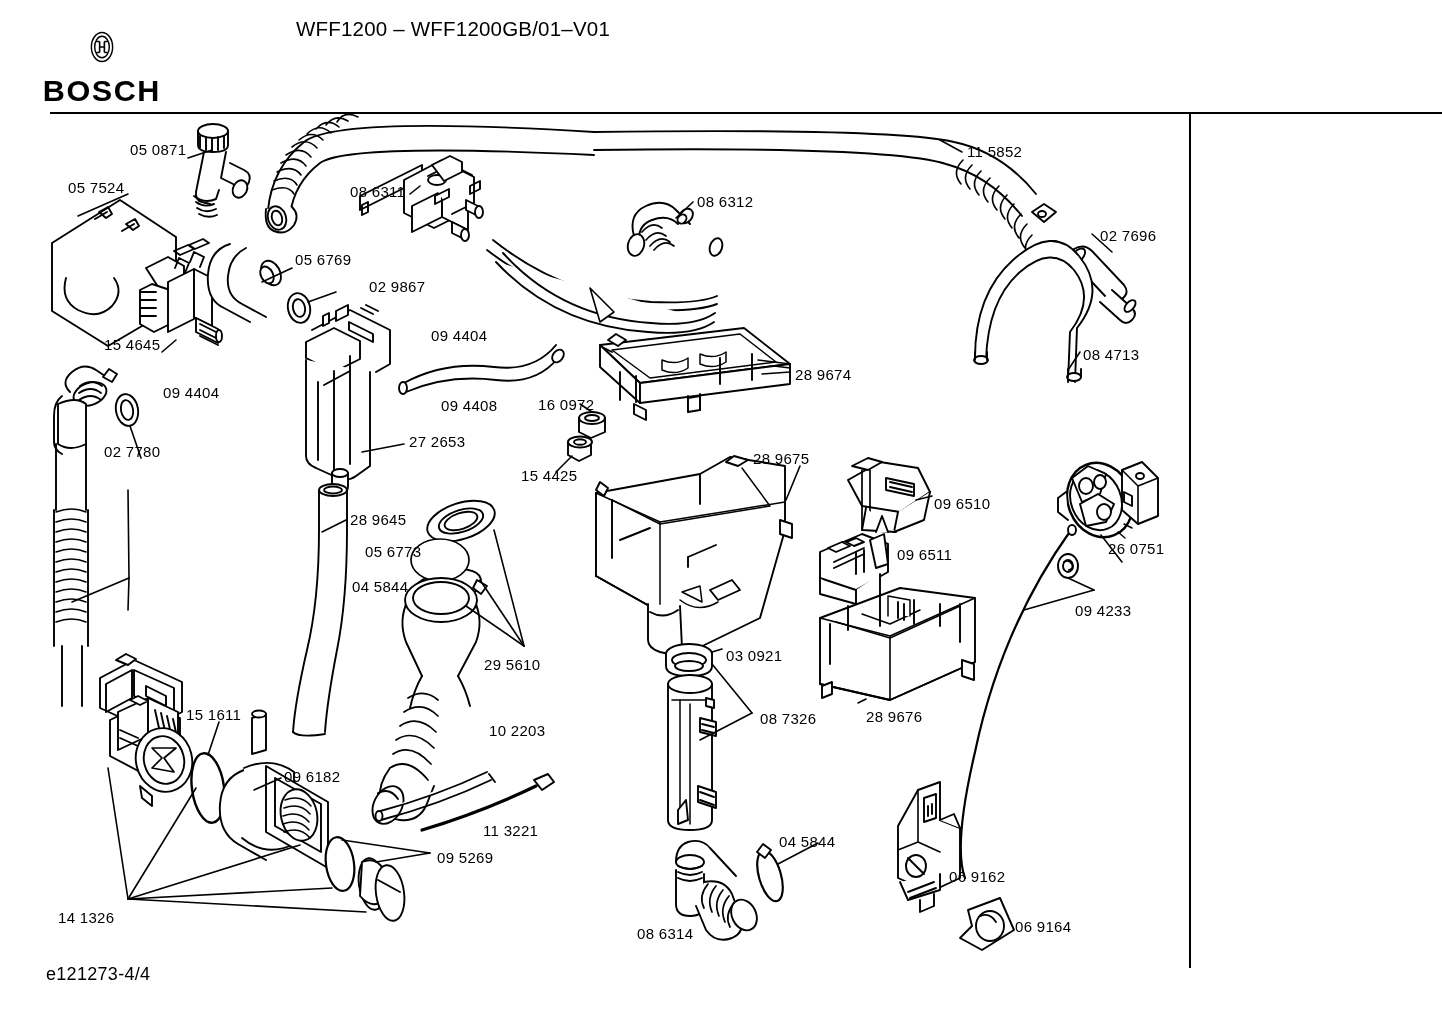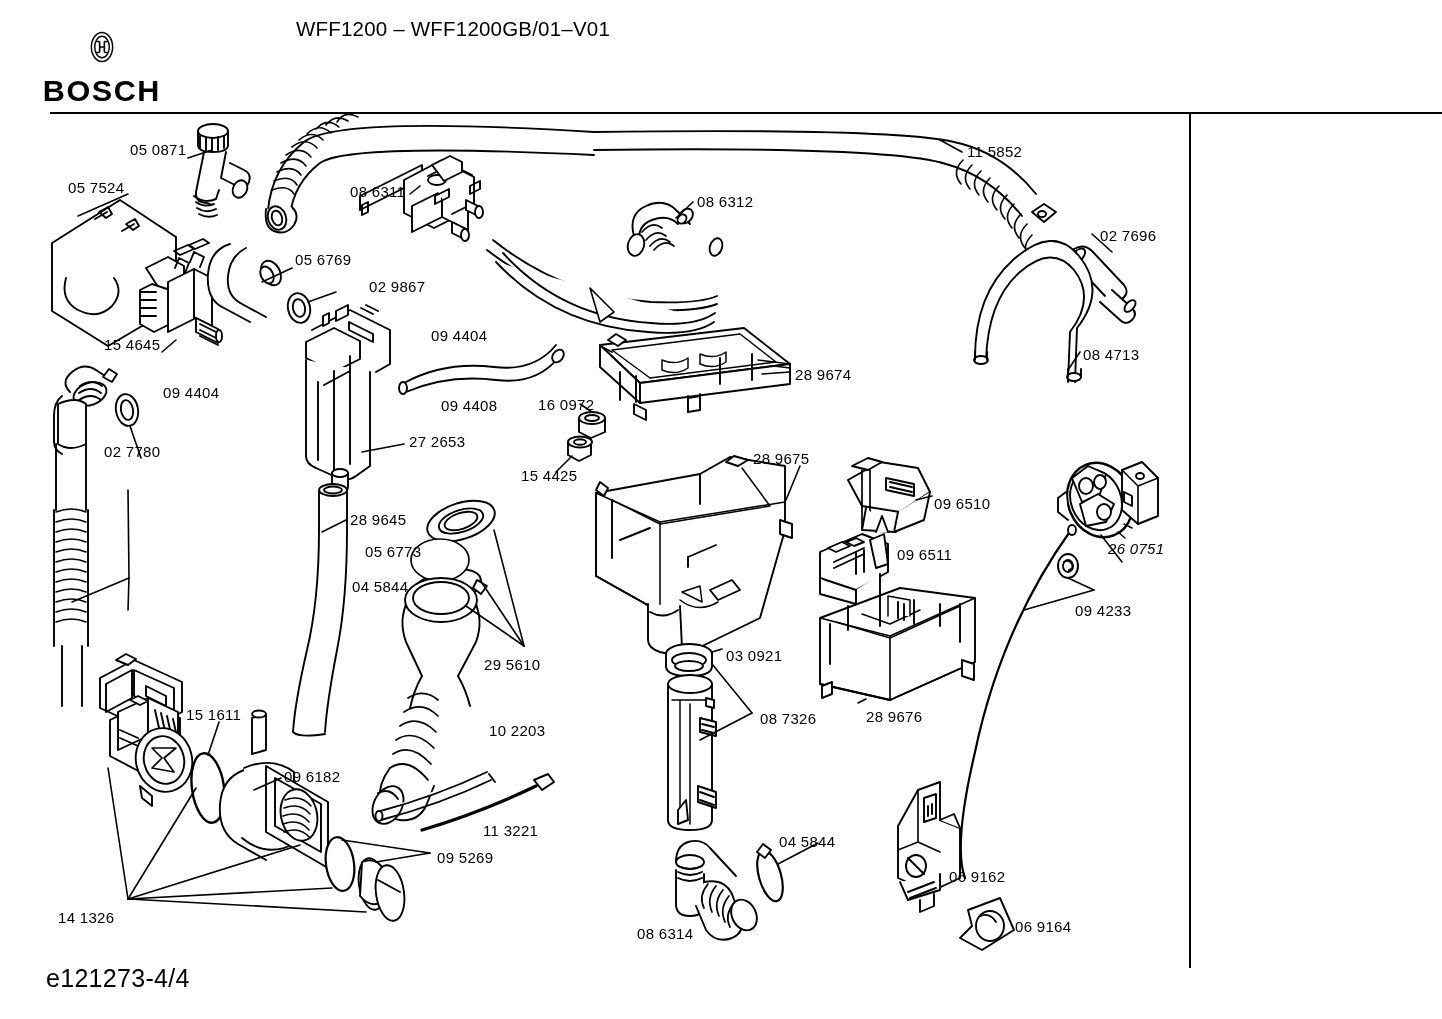--- a/index.html
+++ b/index.html
@@ -30,21 +30,21 @@
   .rule-top{position:absolute;left:50px;top:112px;width:1392px;height:0;border-top:2.4px solid #000;}
   .rule-vert{position:absolute;left:1189px;top:114px;width:0;height:854px;border-left:2.4px solid #000;}
 
   
   .legend{position:absolute;left:1203px;top:122px;font-size:14.5px;line-height:1.35;}
   .legend .l1{letter-spacing:.2px;}
   .legend .l2{margin-left:26px;letter-spacing:.2px;}
   .legend .l2 .dots{letter-spacing:5.5px;margin-left:8px;}
 
   
-  .footer{position:absolute;left:46px;top:964px;font-size:25px;letter-spacing:.3px;}
+  .footer{position:absolute;left:46px;top:964px;font-size:18px;letter-spacing:.3px;}
 
   
   #art{position:absolute;left:0;top:0;width:1442px;height:1019px;pointer-events:none;}
 
   
   .lbl{
     position:absolute;font-size:15px;letter-spacing:.3px;white-space:nowrap;
     line-height:1.28;
   }
   .lbl.multi{font-size:17px;line-height:1.30;}
@@ -571,21 +571,21 @@
       <div class="lbl" style="left: 163px; top: 383px;">09 4404</div>
       <div class="lbl" style="left: 1083px; top: 345px;">08 4713</div>
       <div class="lbl" style="left: 795px; top: 365px;">28 9674</div>
       <div class="lbl" style="left: 441px; top: 396px;">09 4408</div>
       <div class="lbl" style="left: 538px; top: 395px;">16 0972</div>
       <div class="lbl" style="left: 104px; top: 442px;">02 7780</div>
       <div class="lbl" style="left: 409px; top: 432px;">27 2653</div>
       <div class="lbl" style="left: 521px; top: 466px;">15 4425</div>
       <div class="lbl" style="left: 753px; top: 449px;">28 9675</div>
       <div class="lbl" style="left: 934px; top: 494px;">09 6510</div>
-      <div class="lbl" style="left: 1108px; top: 539px; font-style: italic;">26 0751</div>
+      <div class="lbl" style="left: 1108px; top: 539px;">26 0751</div>
       <div class="lbl" style="left: 350px; top: 510px;">28 9645</div>
       <div class="lbl" style="left: 897px; top: 545px;">09 6511</div>
       <div class="lbl" style="left: 365px; top: 542px;">05 6773</div>
       <div class="lbl" style="left: 352px; top: 577px;">04 5844</div>
       <div class="lbl" style="left: 1075px; top: 601px;">09 4233</div>
       <div class="lbl" style="left: 484px; top: 655px;">29 5610</div>
       <div class="lbl" style="left: 726px; top: 646px; text-align: right;">03 0921</div>
       <div class="lbl" style="left: 760px; top: 709px;">08 7326</div>
       <div class="lbl" style="left: 866px; top: 707px;">28 9676</div>
       <div class="lbl" style="left: 186px; top: 705px;">15 1611</div>

